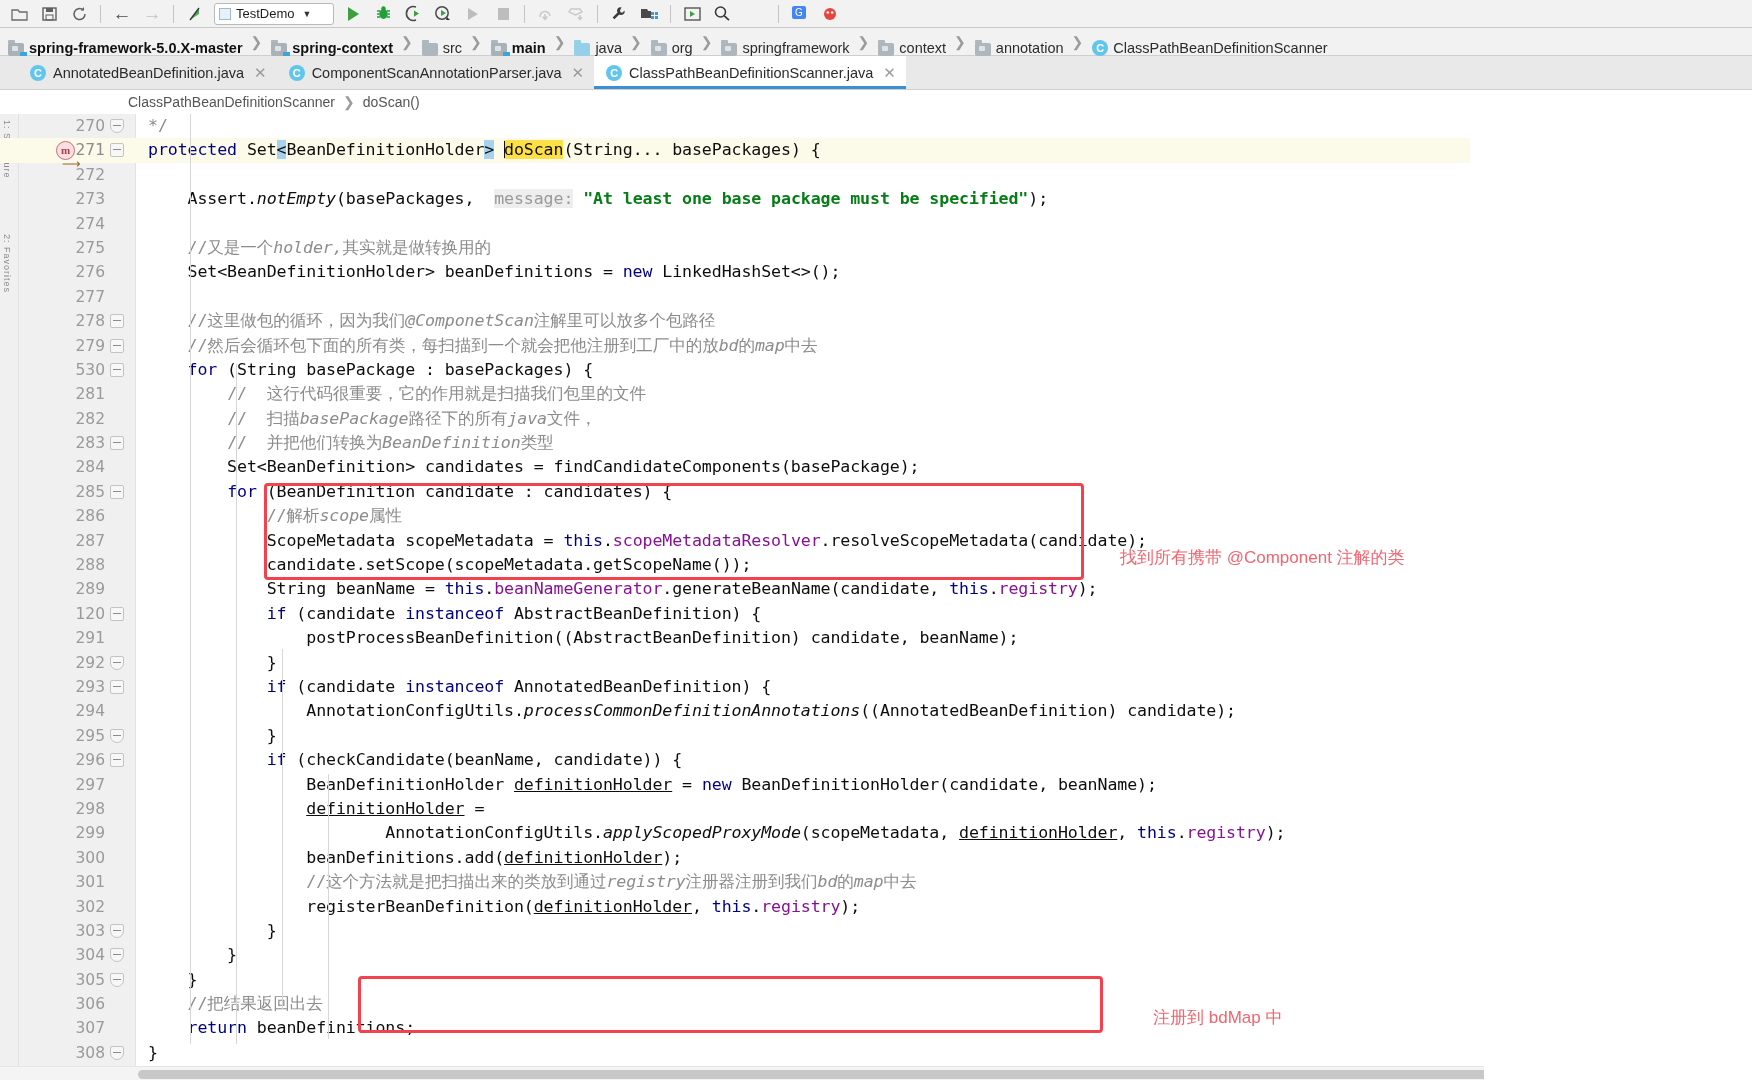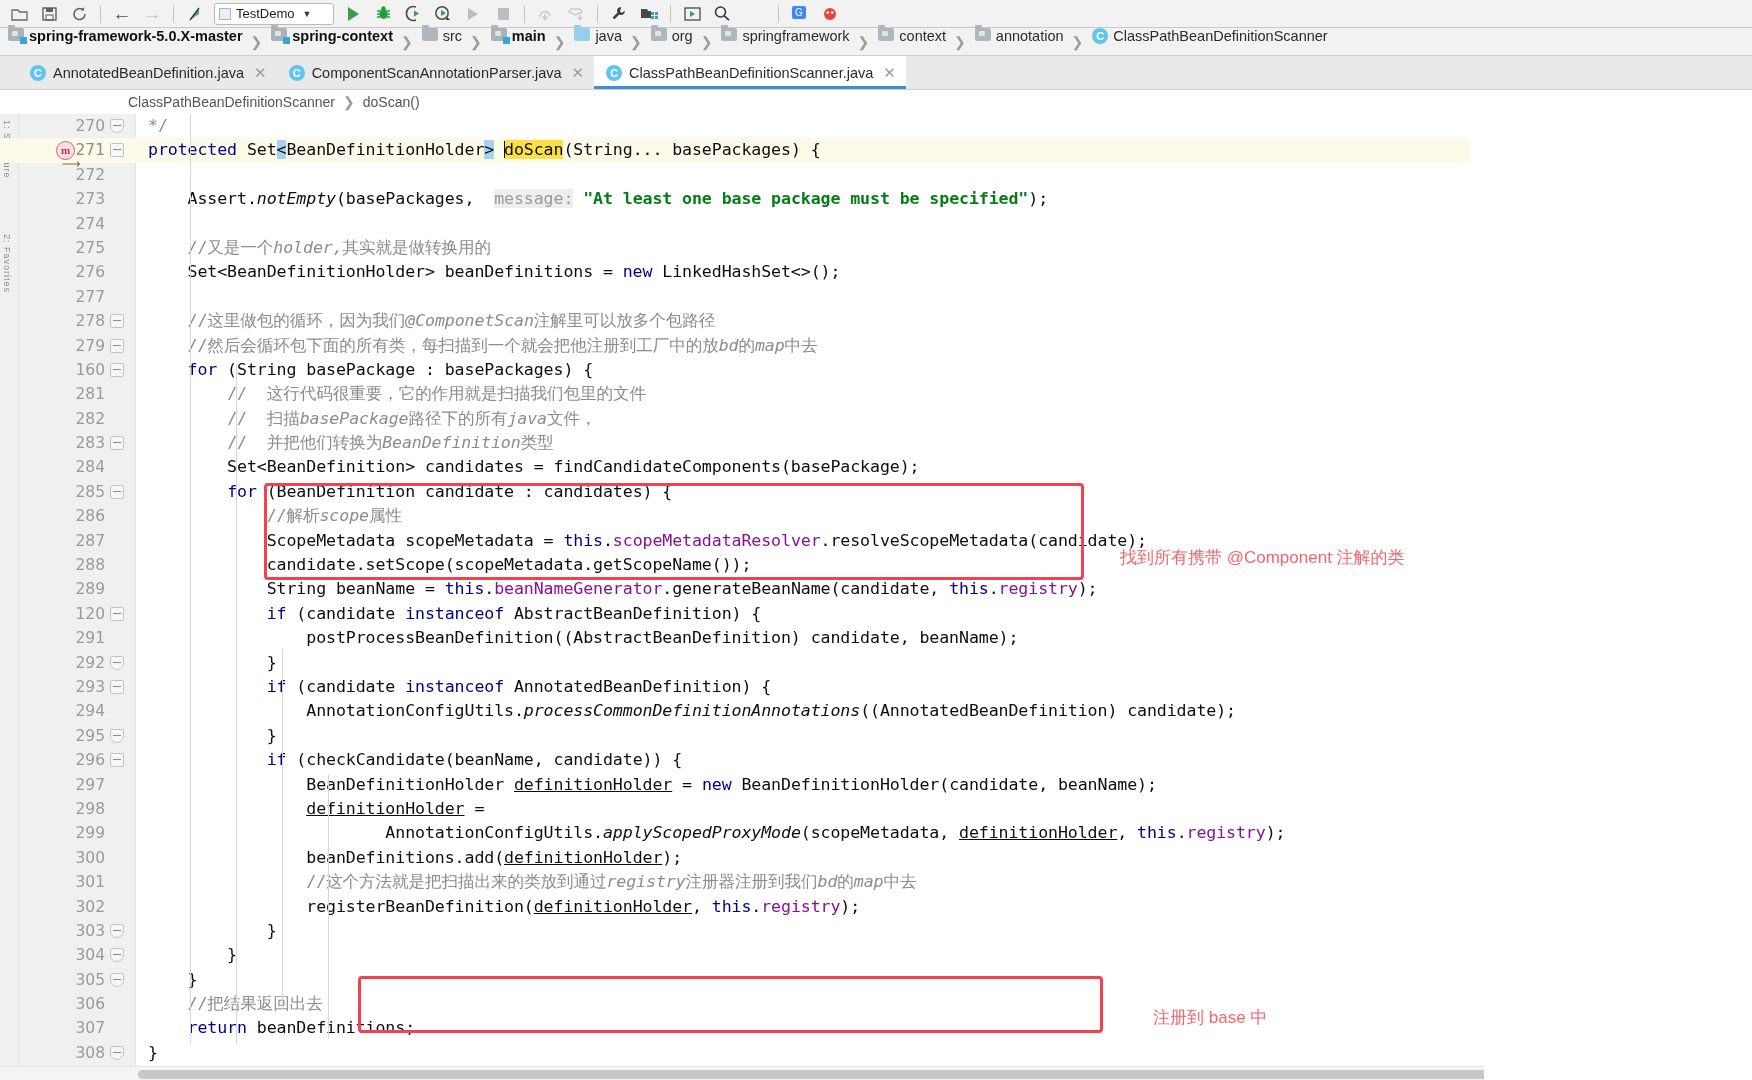--- a/index.html
+++ b/index.html
@@ -41,21 +41,21 @@
   .sq-grey   { width:11px;height:12px;background:#bdbdbd; }
   .arrow-l, .arrow-r { font-size:19px; color:#4a4a4a; line-height:1; }
   .arrow-dis { color:#c2c2c2; }
 
   
   .navbar {
     position:absolute; top:28px; left:0; width:1752px; height:28px;
     background:#f2f2f2; border-bottom:1px solid #cfcfcf;
     display:flex; align-items:center; padding-left:6px;
   }
-  .crumb { display:flex; align-items:flex-start; height:28px; padding:0 2px; }
+  .crumb { display:flex; align-items:flex-end; height:28px; padding:0 2px; }
   .crumb .ctext { font-size:14.5px; color:#2b2b2b; margin-left:5px; white-space:nowrap; }
   .crumb.bold .ctext { font-weight:700; color:#111; }
   .crumb-sep { color:#9b9b9b; font-size:14px; margin:0 7px 0 6px; }
   .ico-folder {
     position:relative; width:16px; height:13px; background:#aeb7bd; border-radius:1px 2px 2px 2px;
   }
   .ico-folder::before{ content:""; position:absolute; top:-3px; left:0; width:7px;height:3px;background:#aeb7bd;border-radius:1px 1px 0 0;}
   .ico-folder.blue { background:#95cfe8; }
   .ico-folder.blue::before{ background:#95cfe8; }
   .ico-folder.mod { background:#a9b2b8; }
@@ -446,21 +446,21 @@
           <div class="ln">278</div>
           <div class="fold"></div>
           <div class="code">    <span class="cmt">//这里做包的循环，因为我们<i>@ComponetScan</i>注解里可以放多个包路径</span></div>
         </div>
         <div class="row">
           <div class="ln">279</div>
           <div class="fold"></div>
           <div class="code">    <span class="cmt">//然后会循环包下面的所有类，每扫描到一个就会把他注册到工厂中的放<i>bd</i>的<i>map</i>中去</span></div>
         </div>
         <div class="row">
-          <div class="ln">160</div>
+          <div class="ln">530</div>
           <div class="fold"></div>
           <div class="code">    <span class="kw">for</span> (String basePackage : basePackages) {</div>
         </div>
         <div class="row">
           <div class="ln">281</div>
           <div class="code">        <span class="cmt">//  这行代码很重要，它的作用就是扫描我们包里的文件</span></div>
         </div>
         <div class="row">
           <div class="ln">282</div>
           <div class="code">        <span class="cmt">//  扫描<i>basePackage</i>路径下的所有<i>java</i>文件，</span></div>
@@ -588,21 +588,21 @@
 
     <div class="iguide" style="left:190px; top:0px; height:930px;"></div>
     <div class="iguide" style="left:236px; top:250px; height:680px;"></div>
     <div class="iguide" style="left:282px; top:535px; height:360px;"></div>
     <div class="iguide" style="left:328px; top:660px; height:265px;"></div>
 
     <div class="redbox" style="left:264px; top:369px; width:820px; height:97px;"></div>
     <div class="rednote" style="left:1120px; top:420px;">找到所有携带 @Component 注解的类</div>
 
     <div class="redbox" style="left:358px; top:862px; width:745px; height:57px;"></div>
-    <div class="rednote" style="left:1153px; top:880px;">注册到 base 中</div>
+    <div class="rednote" style="left:1153px; top:880px;">注册到 bdMap 中</div>
 
     <div class="vstub"></div>
 
     <div class="hscroll">
       <div class="thumb"></div>
     </div>
   </div>
 
 </div>
 

